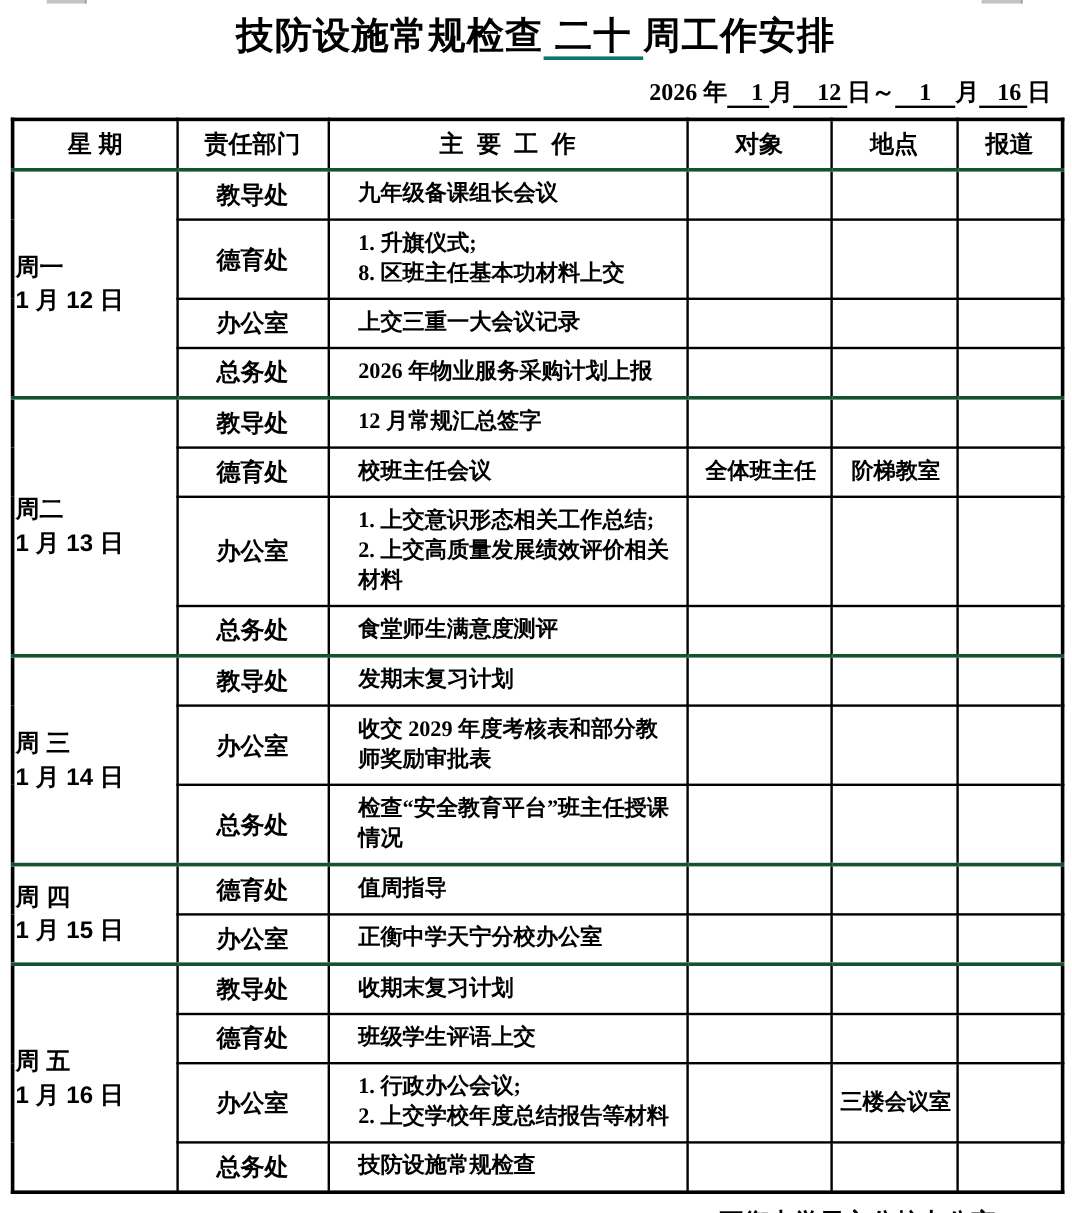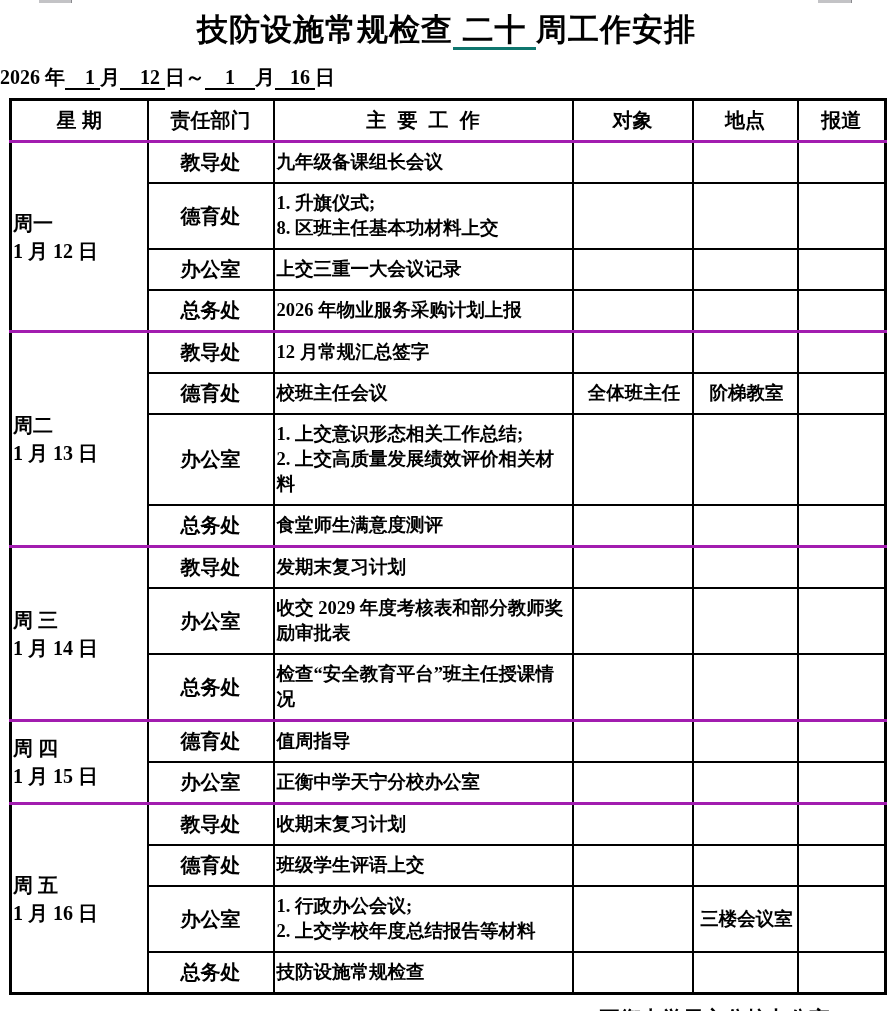--- a/index.html
+++ b/index.html
@@ -28,20 +28,21 @@
     line-height: 42px;
     white-space: pre;
   }
   .doc-title .u-blank {
     border-bottom: 3px solid #0f766e;
     white-space: pre;
   }
 
   .date-line {
     margin-top: 13px;
+    text-align: right;
     padding-right: 17px;
     font-size: 20px;
     font-weight: bold;
     font-family: "Liberation Serif", serif;
     line-height: 26px;
     white-space: pre;
   }
   .date-line .u-blank { border-bottom: 2px solid #000; white-space: pre; }
 
   table.schedule {
@@ -55,40 +56,40 @@
     border: 2px solid #000;
     vertical-align: middle;
     overflow: hidden;
   }
   .schedule th {
     font-size: 20px;
     font-weight: bold;
     padding: 6px 2px;
     white-space: pre;
   }
-  tr.group-start td { border-top: 3px solid #a21caf; font-family: Liberation Serif, serif; }
+  tr.group-start td { border-top: 3px solid #14532d; }
 
   td.day-cell {
     text-align: left;
     font-weight: bold;
     font-size: 20px;
     line-height: 28px;
   }
   td.dept-cell {
     text-align: center;
     font-weight: bold;
     font-size: 20px;
     padding: 6px 2px;
   }
   td.work-cell {
     font-family: "Liberation Serif", serif;
     font-weight: bold;
     font-size: 18.5px;
     line-height: 25px;
-    padding: 7px 8px 7px 2px;
+    padding: 7px 8px 7px 24px;
     text-align: left;
   }
   td.target-cell, td.location-cell, td.report-cell {
     font-family: "Liberation Serif", serif;
     font-weight: bold;
     font-size: 18.5px;
     line-height: 25px;
     padding: 6px 3px 6px 6px;
     text-align: center;
   }

